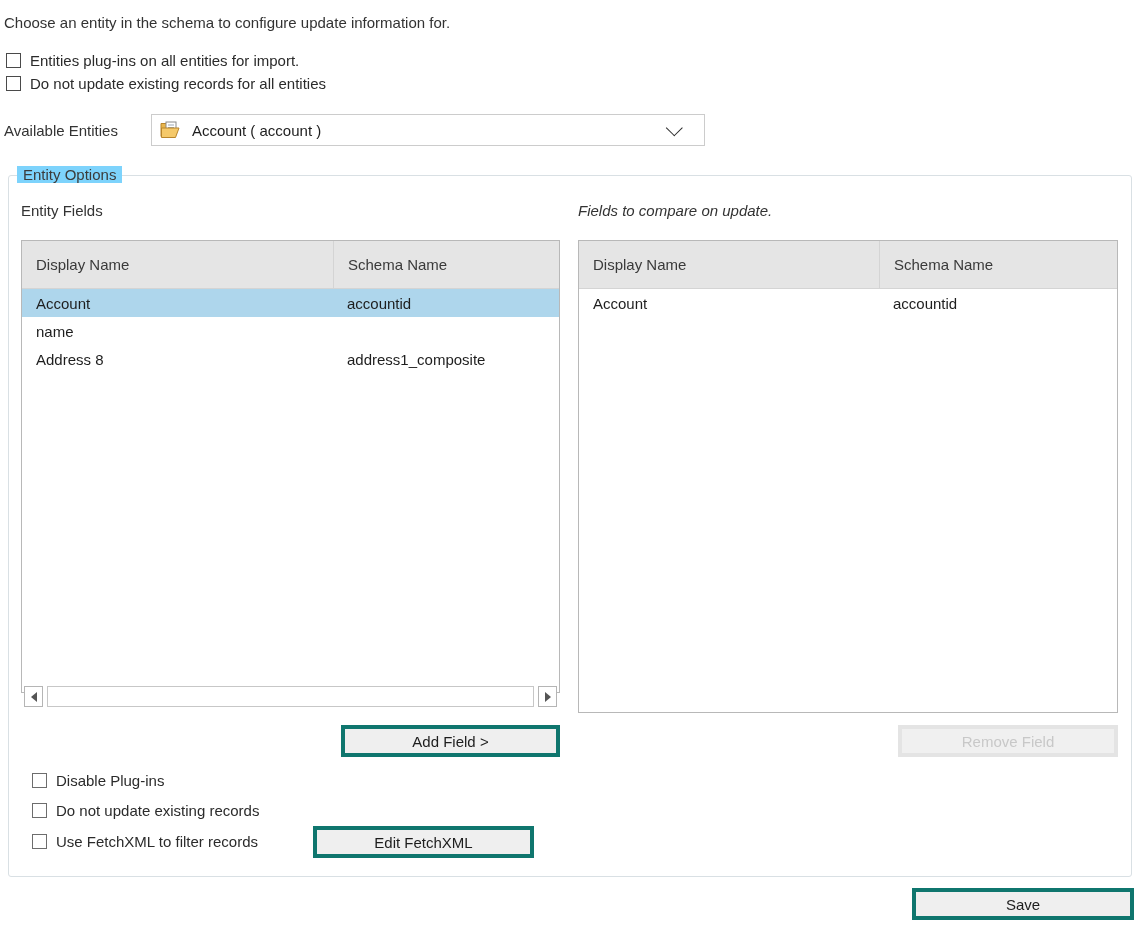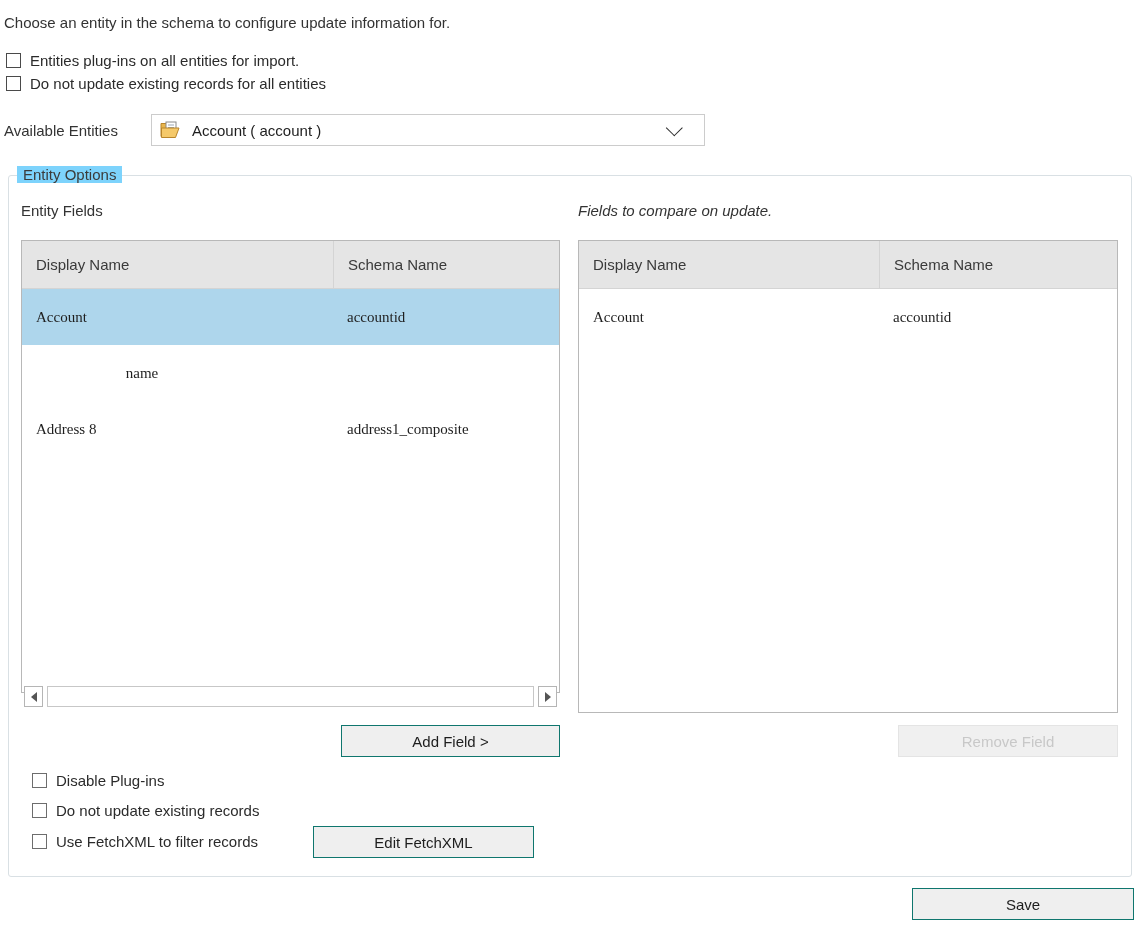--- a/index.html
+++ b/index.html
@@ -113,25 +113,24 @@
     display: flex;
     align-items: center;
     font-size: 15px;
     color: #3a3a3a;
     padding-left: 14px;
     box-sizing: border-box;
     white-space: nowrap;
   }
   .grid-header .gh-cell.col2 { border-left: 1px solid #d4d4d4; }
   .grid-row {
-    height: 56px;
-    display: flex;
-    align-items: center;
-    box-sizing: border-box;
-    font-family: Liberation Serif, serif;
+    height: 28px;
+    display: flex;
+    align-items: center;
+    box-sizing: border-box;
   }
   .grid-row.selected { background: #aed6ec; }
   .grid-row .gr-cell {
     font-size: 15px;
     color: #1e1e1e;
     padding-left: 14px;
     box-sizing: border-box;
     white-space: nowrap;
     overflow: hidden;
   }
@@ -171,21 +170,21 @@
     box-sizing: border-box;
     border: 1px solid #c7c7c7;
     background: #ffffff;
     margin: 0 4px;
   }
 
   
   .btn {
     position: absolute;
     box-sizing: border-box;
-    border: 1px solid #0f766e;
+    border: 4px solid #0f766e;
     background: #efefef;
     color: #1d1d1d;
     font-family: "Liberation Sans", sans-serif;
     font-size: 15px;
     display: flex;
     align-items: center;
     justify-content: center;
     white-space: nowrap;
   }
   .btn.disabled {
@@ -236,21 +235,21 @@
   <div class="grid-header">
     <div class="gh-cell col1" style="width:311px;">Display Name</div>
     <div class="gh-cell col2" style="width:226px;">Schema Name</div>
   </div>
 
   <div class="grid-row selected">
     <div class="gr-cell" style="width:311px;">Account</div>
     <div class="gr-cell" style="width:226px;">accountid</div>
   </div>
   <div class="grid-row">
-    <div class="gr-cell" style="width:226px;text-align:center;">name</div>
+    <div class="gr-cell" style="width:226px;">name</div>
   </div>
   <div class="grid-row">
     <div class="gr-cell" style="width:311px;">Address 8</div>
     <div class="gr-cell" style="width:226px;">address1_composite</div>
   </div>
 </div>
 
 <div class="hscroll" style="left:24px; top:686px; width:533px;">
   <div class="hs-btn">
     <span class="tri-l"></span>

